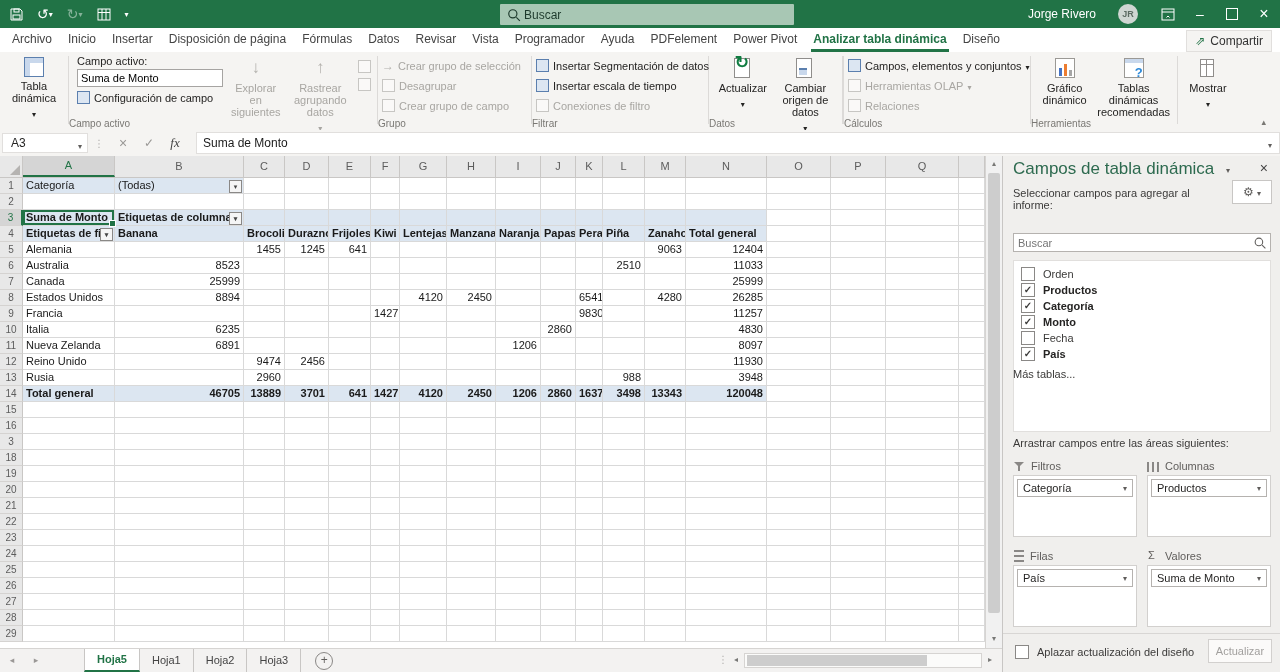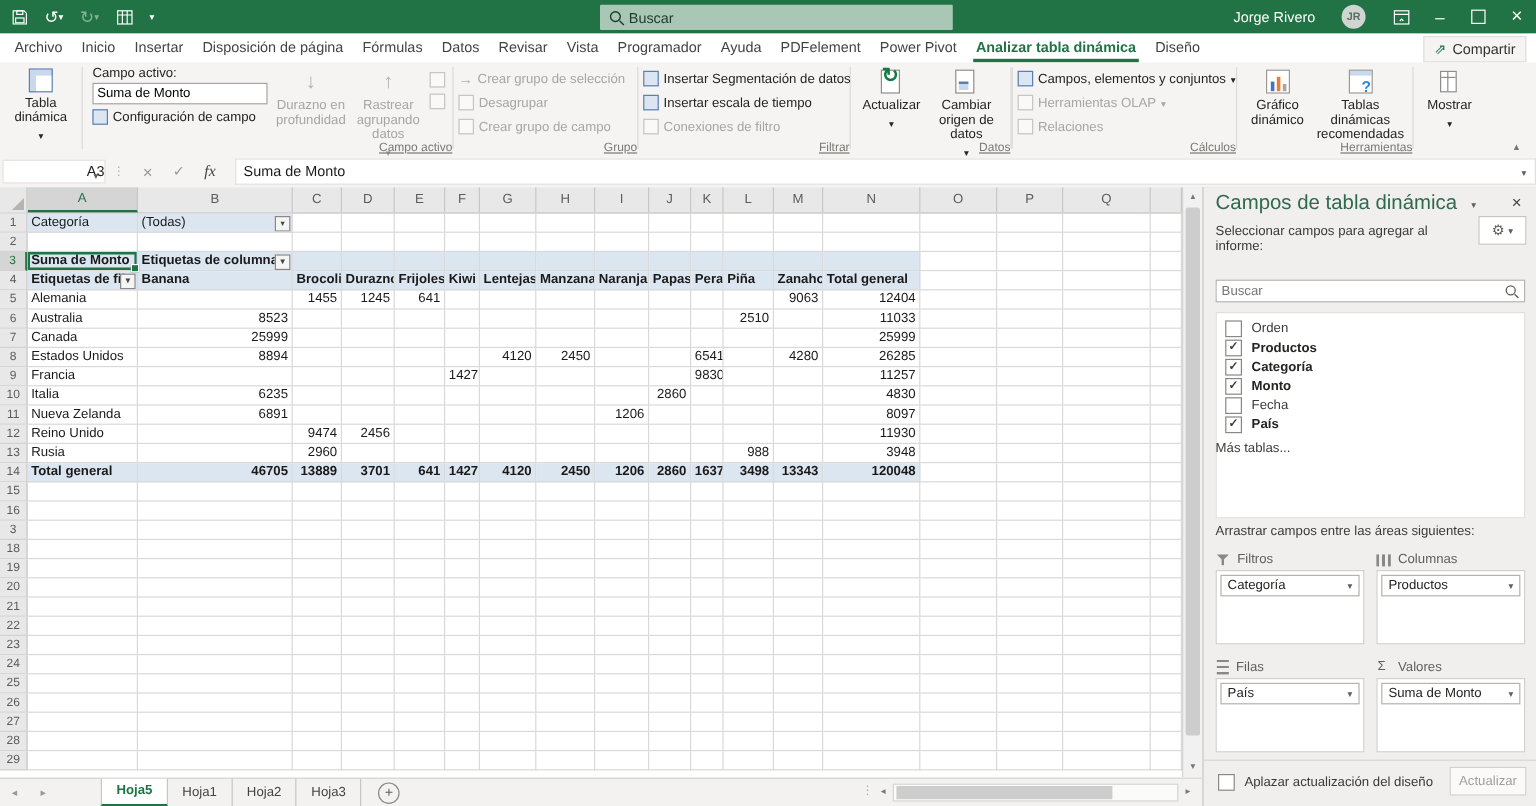--- a/index.html
+++ b/index.html
@@ -30,21 +30,21 @@
   .mtab{font-size:12px;color:#444;height:24px;line-height:22px;white-space:nowrap;padding:0 2px;}
   .mtab.active{color:#217346;font-weight:bold;border-bottom:3px solid #217346;box-sizing:border-box;}
   .share-btn{position:absolute;right:8px;top:2px;height:20px;display:flex;align-items:center;gap:5px;
              border:1px solid #e1dfdd;background:#f5f4f2;padding:0 8px;font-size:12px;color:#333;}
   .glyph-share::after{content:"⇗";color:#217346;font-size:12px;}
   
   .ribbon{position:absolute;left:0;top:52px;width:1280px;height:78px;background:#f5f4f2;border-bottom:1px solid #dcdad8;
           display:flex;align-items:stretch;}
   .rsep{width:1px;background:#dcdad8;margin:4px 0 6px 0;}
   .rgroup{position:relative;padding:2px 4px 14px 4px;display:flex;align-items:flex-start;}
-  .rcaption{position:absolute;bottom:1px;left:0;right:0;text-align:right;font-size:10px;color:#7a7874;white-space:nowrap;text-decoration:underline;}
+  .rcaption{position:absolute;bottom:1px;left:0;right:0;text-align:left;font-size:10px;color:#7a7874;white-space:nowrap;}
   .bigbtn{display:flex;flex-direction:column;align-items:center;justify-content:flex-start;text-align:center;
           font-size:11px;line-height:12px;color:#252423;padding:3px 3px;gap:3px;}
   .bigbtn .bb-label{white-space:pre-line;}
   .bigbtn.disabled{color:#a8a6a2;}
   .caret{display:inline-block;}
   .caret::after{content:"▾";font-size:8px;color:inherit;}
   .mi{display:inline-block;width:13px;height:13px;border:1px solid #9b9995;box-sizing:border-box;
       background:linear-gradient(#fff 0 0) , #e8e6e4;position:relative;flex:none;}
   .mi.blue{border-color:#5b7fae;background:#dce6f2;}
   .mi.dim{opacity:.5;}
@@ -76,21 +76,21 @@
   .g-reco::after{content:"?";color:#2b88d8;font-weight:bold;font-size:13px;position:absolute;right:0px;bottom:-2px;}
   .g-show{position:absolute;left:3px;top:2px;width:12px;height:16px;border:1px solid #8f8d8b;background:
      linear-gradient(#8f8d8b 0 0) 0 4px/12px 1px no-repeat,linear-gradient(#8f8d8b 0 0) 5px 0/1px 16px no-repeat,#fff;}
   .ar-right::after{content:"→";color:#b3b1ad;font-size:12px;}
   .collapse-ribbon{position:absolute;right:14px;bottom:3px;color:#7a7874;font-size:9px;}
   .collapse-ribbon::after{content:"▴";}
   
   .formulabar{position:absolute;left:0;top:130px;width:1280px;height:26px;background:#f5f4f2;border-bottom:1px solid #cfcdcb;
               display:flex;align-items:center;}
   .namebox{width:86px;height:20px;background:#fff;border:1px solid #e1dfdd;margin-left:2px;display:flex;align-items:center;
-           font-size:12px;padding-left:8px;box-sizing:border-box;position:relative;justify-content:flex-end;}
+           font-size:12px;padding-left:8px;box-sizing:border-box;position:relative;}
   .namebox .caret{position:absolute;right:5px;top:4px;color:#605e5c;}
   .fb-dots{color:#b0aeac;font-size:10px;margin:0 6px;}
   .fb-dots::after{content:"⋮";}
   .fb-ic{width:26px;text-align:center;color:#9a9896;font-size:12px;}
   .fb-x::after{content:"×";font-size:14px;}
   .fb-ck::after{content:"✓";}
   .fb-fx{color:#444;font-style:italic;font-family:"Liberation Serif",serif;font-size:13px;}
   .fb-text{flex:1;background:#fff;height:20px;border:1px solid #e1dfdd;border-right:none;margin-left:8px;
            font-size:12px;line-height:20px;padding-left:6px;color:#1a1a1a;}
   .fb-end{width:18px;text-align:center;color:#605e5c;background:#fff;height:20px;line-height:20px;border:1px solid #e1dfdd;border-left:none;}
@@ -287,21 +287,21 @@
       <div class="ca-left">
         <span class="ca-label">Campo activo:</span>
         <input class="ca-input" value="Suma de Monto" style="">
         <span class="smallbtn">
           <span class="mi blue"></span>
           <span>Configuración de campo</span>
         </span>
       </div>
       <div class="bigbtn disabled" style="width:66px">
         <span class="big-arrow">↓</span>
-        <span class="bb-label">Durazno en profundidad</span>
+        <span class="bb-label">Explorar en siguientes</span>
       </div>
       <div class="bigbtn disabled" style="width:84px">
         <span class="big-arrow">↑</span>
         <span class="bb-label">Rastrear agrupando datos</span>
           <span class="caret"></span>
       </div>
       <div class="ca-minis">
         <span class="mi dim"></span>
         <span class="mi dim"></span>
       </div>

